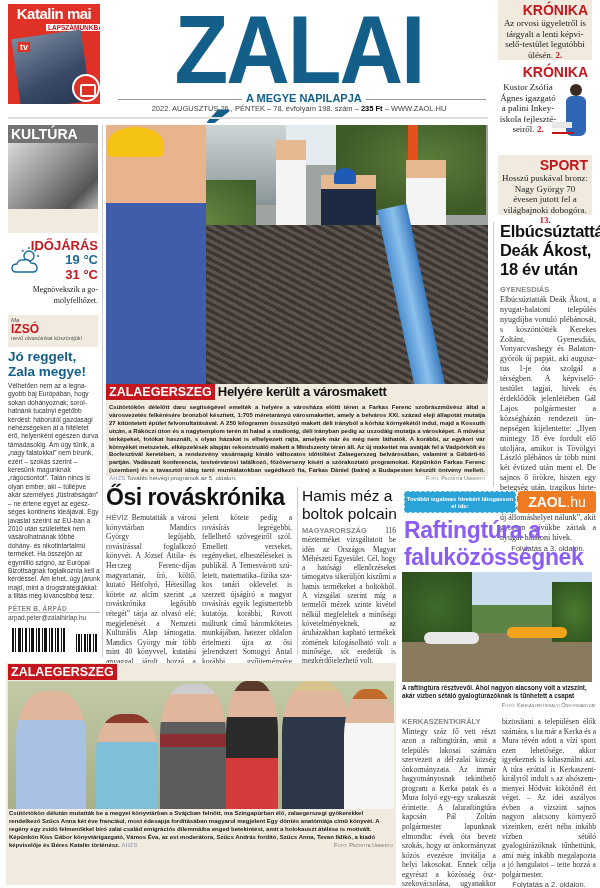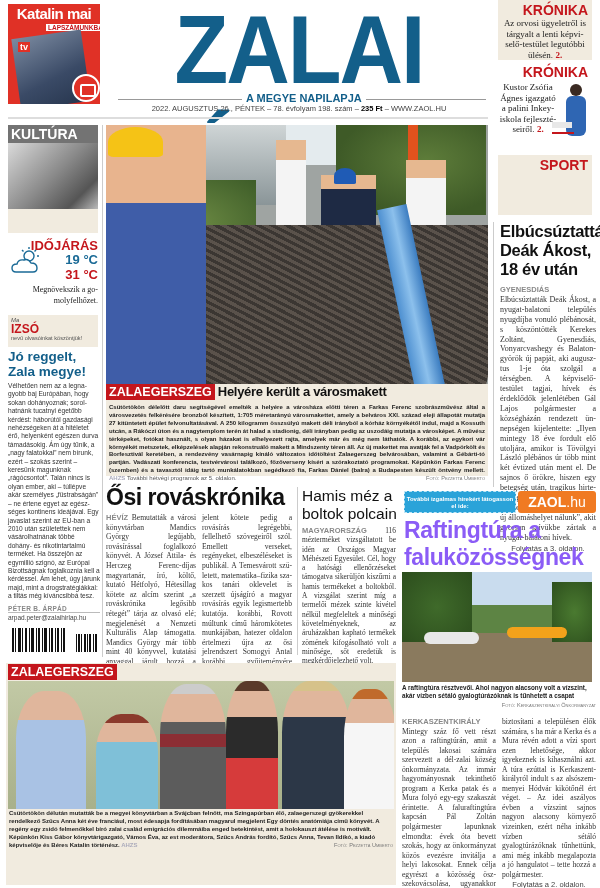--- a/index.html
+++ b/index.html
@@ -151,20 +151,21 @@
   <svg class="photo" viewBox="0 0 40 70">
     <circle cx="24" cy="8" r="6" fill="#3a2a22"></circle>
     <rect x="14" y="14" width="20" height="40" rx="6" fill="#2f66b3"></rect>
     <rect x="0" y="40" width="20" height="6" fill="#e8e8e8"></rect>
     <rect x="0" y="50" width="22" height="2" fill="#c4161c"></rect>
   </svg>
   <div class="teaser-tx" style="position:absolute;left:0;top:18px;width:60px;text-align:center"><span>Kustor Zsófia Ágnes igazgató a palini Inkey-iskola fejleszté­seiről.</span> <span class="pg">2.</span></div>
 </div>
 <div id="sport" class="abs teaser-box">
   <div class="teaser-hd">SPORT</div>
+  <div class="teaser-tx"><span>Hosszú puskával bronz: Nagy György 70 évesen jutott fel a világbajnoki dobogóra.</span> <span class="pg">13.</span></div>
 </div>
 
 <div class="vrule" style="left:493px;top:222px;height:265px"></div>
 
 <div id="deak-title" class="abs">Elbúcsúztatták Deák Ákost, 18 év után</div>
 <div id="deak-body" class="abs">
   <span class="kw">GYENESDIÁS</span> <span>Elbúcsúztatták Deák Ákost, a nyugat-balato­ni település nyugdíjba vonu­ló plébánosát, s köszöntötték Kerekes Zoltánt, Gyenesdiás, Vonyarcvashegy és Balaton­györök új papját, aki augusz­tus 1-je óta szolgál a térségben. A képviselő-testület tagjai, hívek és érdeklődők jelenlé­tében Gál Lajos polgármester a községházán rendezett ün­nepségen kijelentette: „Ilyen mintegy 18 éve fordult elő utoljára, amikor is Tövölgyi László plébános úr több mint két évtized után ment el. De sajnos ő örökre, hiszen egy betegség után, tragikus hirte­lenséggel távozott közülünk. Ekkor Deák Ákos atya kapott új állomáshelyet nálunk”, akit gyorsan szívükbe zártak a nyugat-balatoni hívek.</span>
   <div class="cont">Folytatás a 3. oldalon.</div>
 </div>
 

